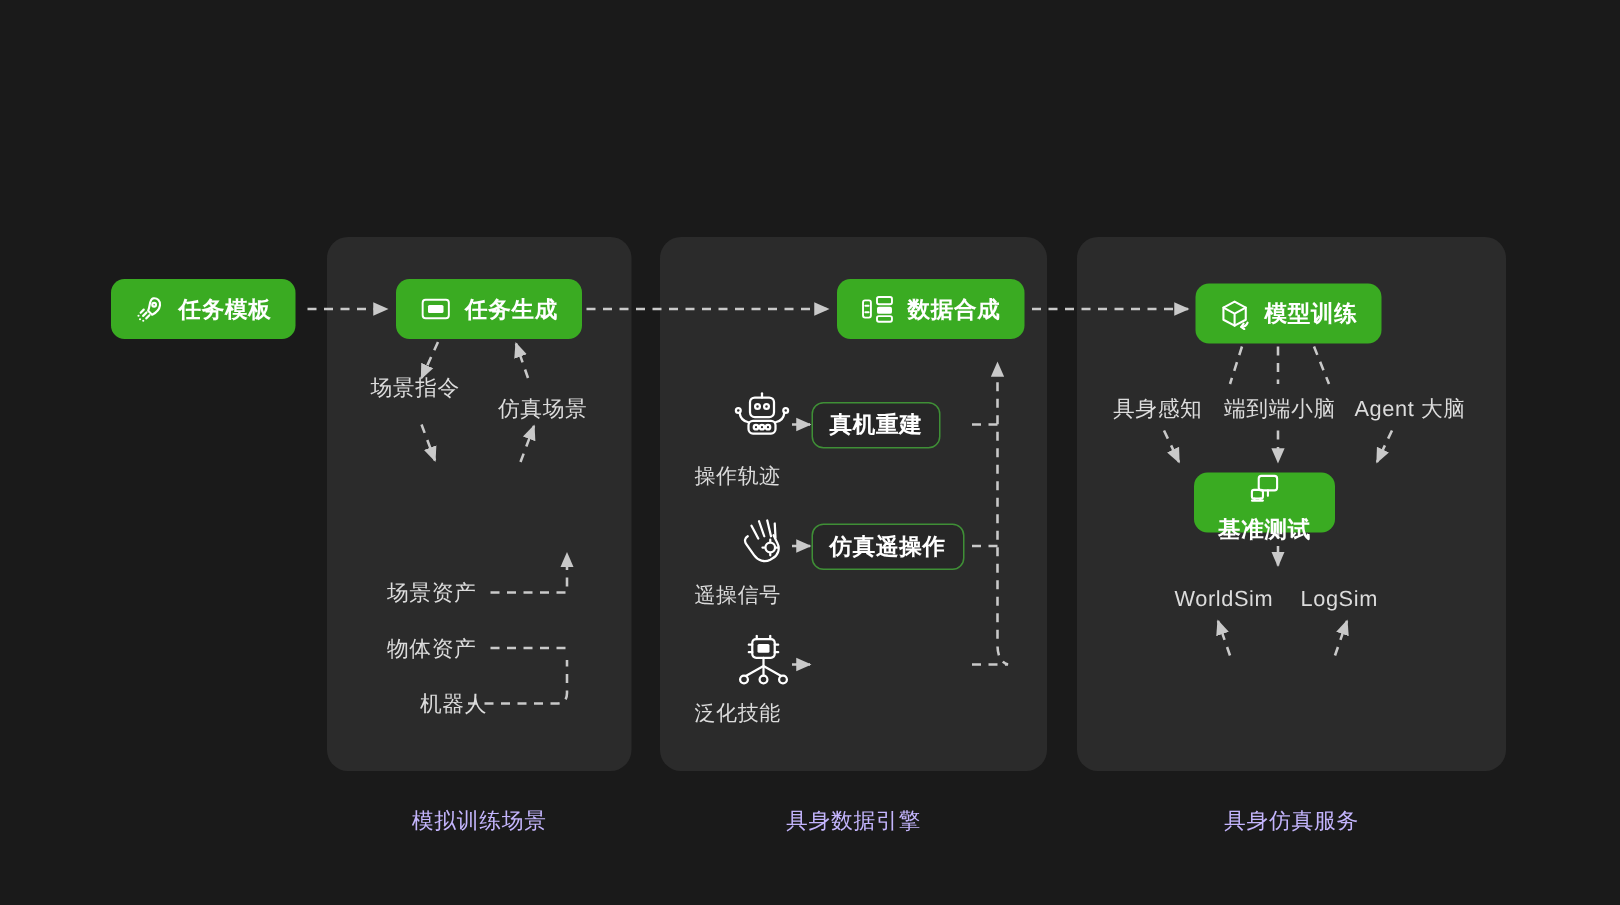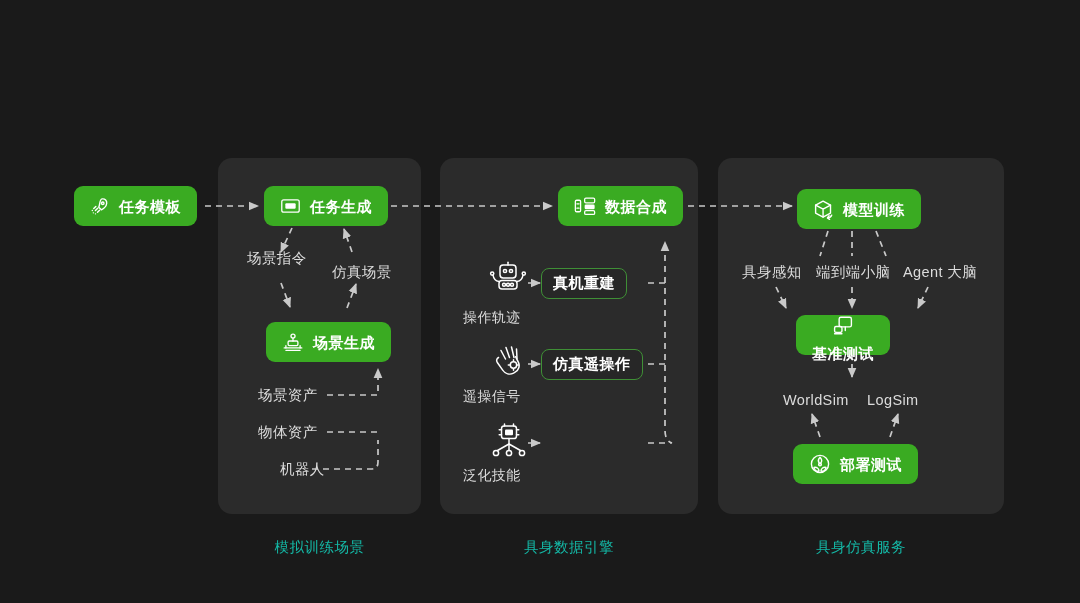--- a/index.html
+++ b/index.html
@@ -20,21 +20,21 @@
 
   
   .panel{
     background:#2b2b2b;border-radius:14px;top:158px;height:356px;
   }
   #panel-0{left:218px;width:203px;}
   #panel-1{left:440px;width:258px;}
   #panel-2{left:718px;width:286px;}
 
   .panel-caption{
-    top:538px;font-size:14.5px;color:#14b8a6;text-align:center;letter-spacing:.5px;
+    top:538px;font-size:14.5px;color:#c4b5fd;text-align:center;letter-spacing:.5px;
   }
   #cap-0{left:218px;width:203px;}
   #cap-1{left:440px;width:258px;}
   #cap-2{left:718px;width:286px;}
 
   
   .pill{
     display:flex;align-items:center;gap:9px;
     background:#3aab22;border-radius:9px;
     padding:0 16px;height:40px;box-sizing:border-box;
@@ -138,32 +138,20 @@
         <rect x="2.2" y="3.4" width="21.6" height="15.2" rx="2.4"></rect>
         <rect x="6.6" y="7.6" width="12.8" height="6.8" rx="1.3" fill="#ffffff" stroke="none"></rect>
       </svg>
     </span>
     <span class="lbl">任务生成</span>
   </div>
 
   <div class="abs tlabel" style="left:247px;top:249px;">场景指令</div>
   <div class="abs tlabel" style="left:332px;top:263px;">仿真场景</div>
 
-  <div class="abs pill" style="left:266px;top:322px;">
-    <span class="gicon">
-      <svg width="22" height="21" viewBox="0 0 26 24" fill="none" stroke="#ffffff" stroke-width="1.55" stroke-linecap="round" stroke-linejoin="round">
-        <circle cx="13" cy="4.4" r="2.4"></circle>
-        <path d="M13 6.8v3.4"></path>
-        <rect x="7.2" y="10.2" width="11.6" height="5.4" rx="1.4"></rect>
-        <path d="M2.6 18.4h20.8M4.6 21.2h16.8"></path>
-        <path d="M4.6 15.6v2.8M21.4 15.6v2.8"></path>
-      </svg>
-    </span>
-    <span class="lbl">场景生成</span>
-  </div>
 
   <div class="abs tlabel" style="left:258px;top:386px;">场景资产</div>
   <div class="abs tlabel" style="left:258px;top:423px;">物体资产</div>
   <div class="abs tlabel" style="left:280px;top:460px;">机器人</div>
 
   <div class="abs pill" style="left:558px;top:186px;">
     <span class="gicon">
       <svg width="22" height="20" viewBox="0 0 26 22" fill="none" stroke="#ffffff" stroke-width="1.5" stroke-linecap="round" stroke-linejoin="round">
         <rect x="1.6" y="4.2" width="6.2" height="13.6" rx="1.6"></rect>
         <path d="M3.4 8.4h2.6M3.4 13.6h2.6"></path>
@@ -247,30 +235,18 @@
         <rect x="2.4" y="13.2" width="8.4" height="6.6" rx="1.6"></rect>
         <path d="M2.4 21.4h8.4M4.4 19.8v1.6M8.8 19.8v1.6"></path>
       </svg>
     </span>
     <span class="lbl">基准测试</span>
   </div>
 
   <div class="abs tlabel" style="left:783px;top:392px;">WorldSim</div>
   <div class="abs tlabel" style="left:867px;top:392px;">LogSim</div>
 
-  <div class="abs pill" style="left:793px;top:444px;">
-    <span class="gicon">
-      <svg width="22" height="22" viewBox="0 0 24 24" fill="none" stroke="#ffffff" stroke-width="1.5" stroke-linecap="round" stroke-linejoin="round">
-        <circle cx="12" cy="12" r="9.4"></circle>
-        <path d="M12 4.6c2.2 2.2 2.2 5.2 0 7.4-2.2-2.2-2.2-5.2 0-7.4z"></path>
-        <path d="M5.4 15.6c3-.6 5.3 1.2 5.6 4.2-3 .6-5.3-1.2-5.6-4.2z"></path>
-        <path d="M18.6 15.6c-3-.6-5.3 1.2-5.6 4.2 3 .6 5.3-1.2 5.6-4.2z"></path>
-        <circle cx="12" cy="12.6" r="1.5"></circle>
-      </svg>
-    </span>
-    <span class="lbl">部署测试</span>
-  </div>
 
   <div class="abs panel-caption" id="cap-0">模拟训练场景</div>
   <div class="abs panel-caption" id="cap-1">具身数据引擎</div>
   <div class="abs panel-caption" id="cap-2">具身仿真服务</div>
 
 </div>
 
 </body></html>

